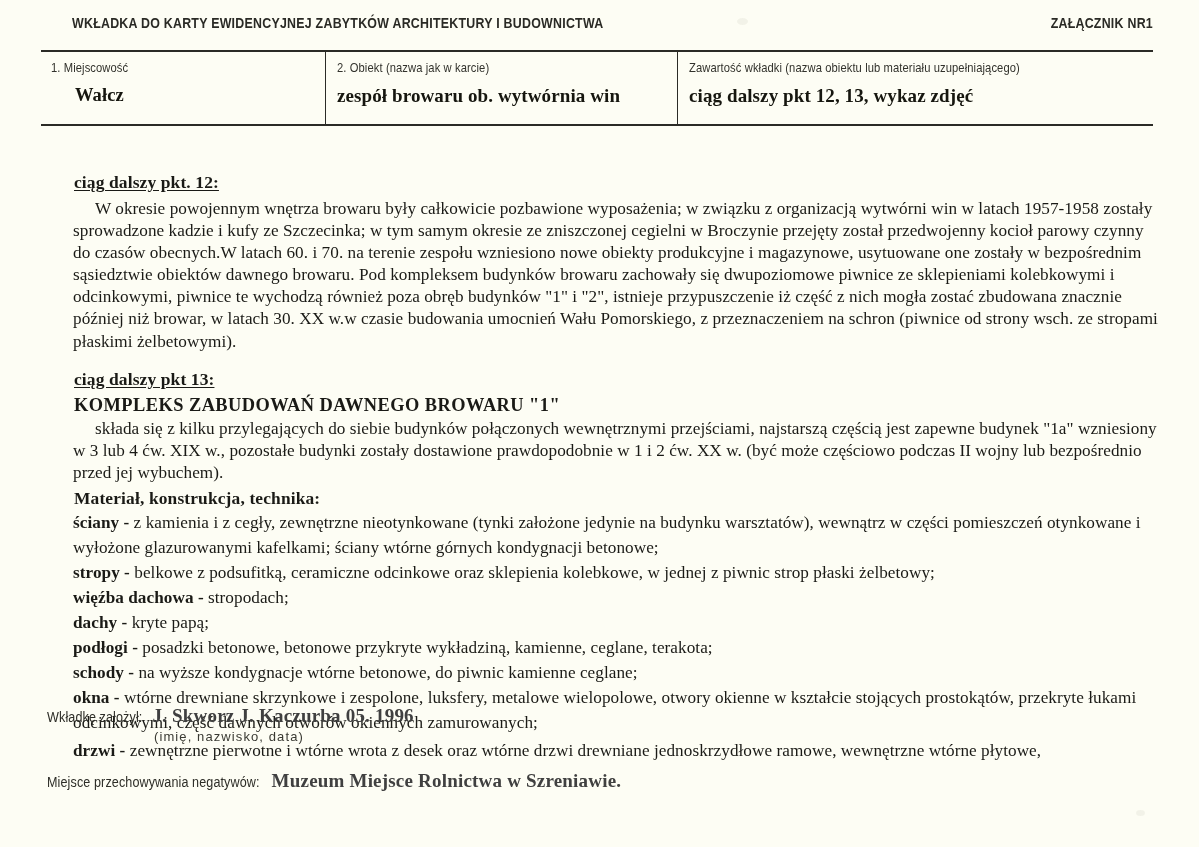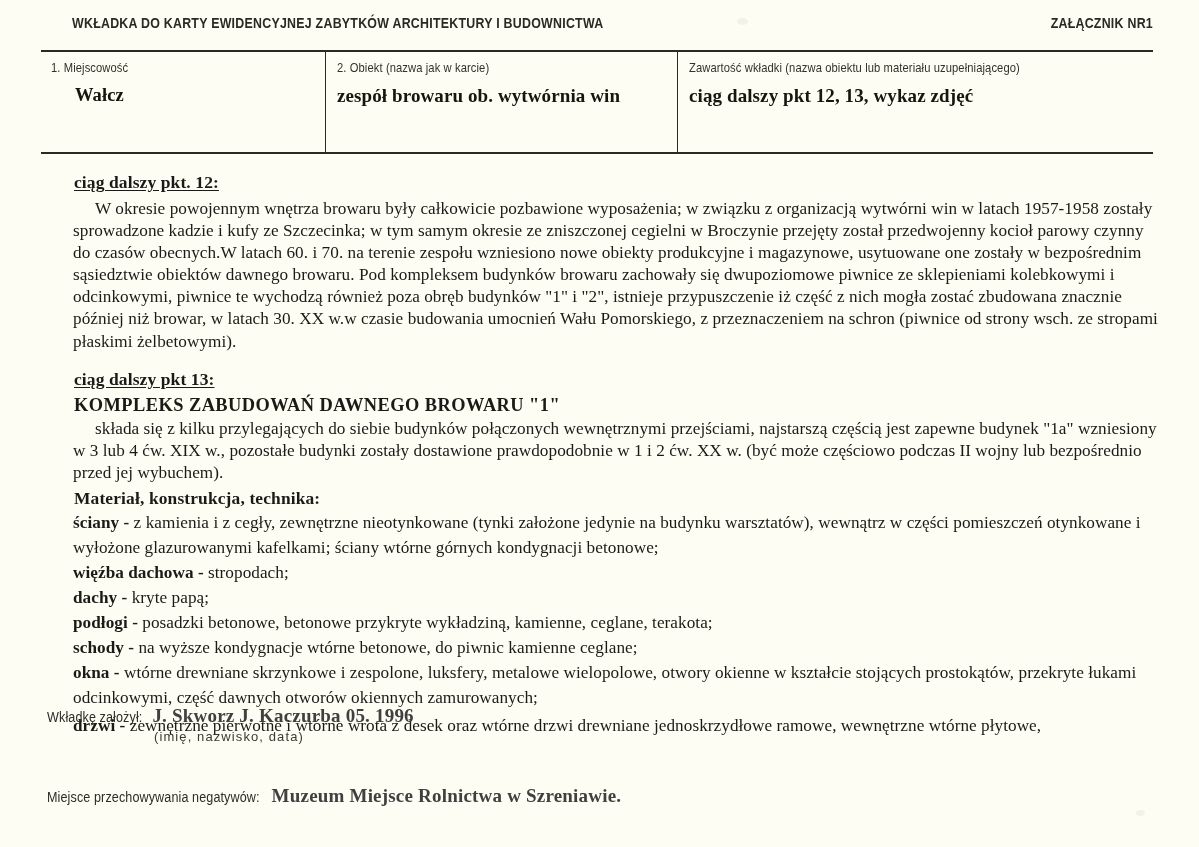--- a/index.html
+++ b/index.html
@@ -51,21 +51,21 @@
   .header-annex {
     transform-origin: right top;
   }
 
   
   .info-table {
     position: absolute;
     left: 41px;
     top: 50px;
     width: 1112px;
-    height: 104px;
+    height: 76px;
     border-top: 2px solid #2b2b26;
     border-bottom: 2px solid #2b2b26;
     box-sizing: border-box;
     display: flex;
   }
   .cell {
     position: relative;
     box-sizing: border-box;
     padding: 9px 0 0 10px;
   }
@@ -180,21 +180,21 @@
   }
   .foot-caption {
     font-family: "Liberation Sans", sans-serif;
     font-size: 13px;
     letter-spacing: 1.1px;
     color: #3a3a33;
     margin: 2px 0 11px 107px;
     white-space: nowrap;
   }
   .foot-line.second {
-    margin-top: 41px;
+    margin-top: 26px;
   }
   .foot-line.second .foot-value { margin-left: 12px; }
 
   
   .speckle {
     position: absolute;
     background: rgba(150,150,130,0.10);
     border-radius: 50%;
     pointer-events: none;
   }
@@ -231,20 +231,21 @@
 
     <div class="gap-13"></div>
 
     <div class="sec-head">ciąg dalszy pkt 13:</div>
     <div class="big-head">KOMPLEKS ZABUDOWAŃ DAWNEGO BROWARU "1"</div>
     <p class="para indent">składa się z kilku przylegających do siebie budynków połączonych wewnętrznymi przejściami, najstarszą częścią jest zapewne budynek "1a" wzniesiony w 3 lub 4 ćw. XIX w., pozostałe budynki zostały dostawione prawdopodobnie w 1 i 2 ćw. XX w. (być może częściowo podczas II wojny lub bezpośrednio przed jej wybuchem).</p>
 
     <div class="mk-head">Materiał, konstrukcja, technika:</div>
 
     <p class="item tight"><span class="term">ściany -</span><span> z kamienia i z cegły, zewnętrzne nieotynkowane (tynki założone jedynie na budynku warsztatów), wewnątrz w części pomieszczeń otynkowane i wyłożone glazurowanymi kafelkami; ściany wtórne górnych kondygnacji betonowe;</span></p>
+    <p class="item tight"><span class="term">stropy -</span><span> belkowe z podsufitką, ceramiczne odcinkowe oraz sklepienia kolebkowe, w jednej z piwnic strop płaski żelbetowy;</span></p>
     <p class="item"><span class="term">więźba dachowa -</span><span>  stropodach;</span></p>
     <p class="item"><span class="term">dachy -</span><span>  kryte papą;</span></p>
     <p class="item"><span class="term">podłogi -</span><span> posadzki betonowe, betonowe przykryte wykładziną, kamienne, ceglane, terakota;</span></p>
     <p class="item"><span class="term">schody -</span><span>  na wyższe kondygnacje wtórne betonowe, do piwnic kamienne ceglane;</span></p>
     <p class="item tight"><span class="term">okna -</span><span>  wtórne drewniane skrzynkowe i zespolone, luksfery, metalowe wielopolowe, otwory okienne w kształcie stojących prostokątów, przekryte łukami odcinkowymi, część dawnych otworów okiennych zamurowanych;</span></p>
     <p class="item tight" style="margin-top:3px;"><span class="term">drzwi -</span><span> zewnętrzne pierwotne i wtórne wrota z desek oraz wtórne drzwi drewniane jednoskrzydłowe ramowe, wewnętrzne wtórne płytowe,</span></p>
   </div>
 
   <div class="footer">
     <div class="foot-line">

